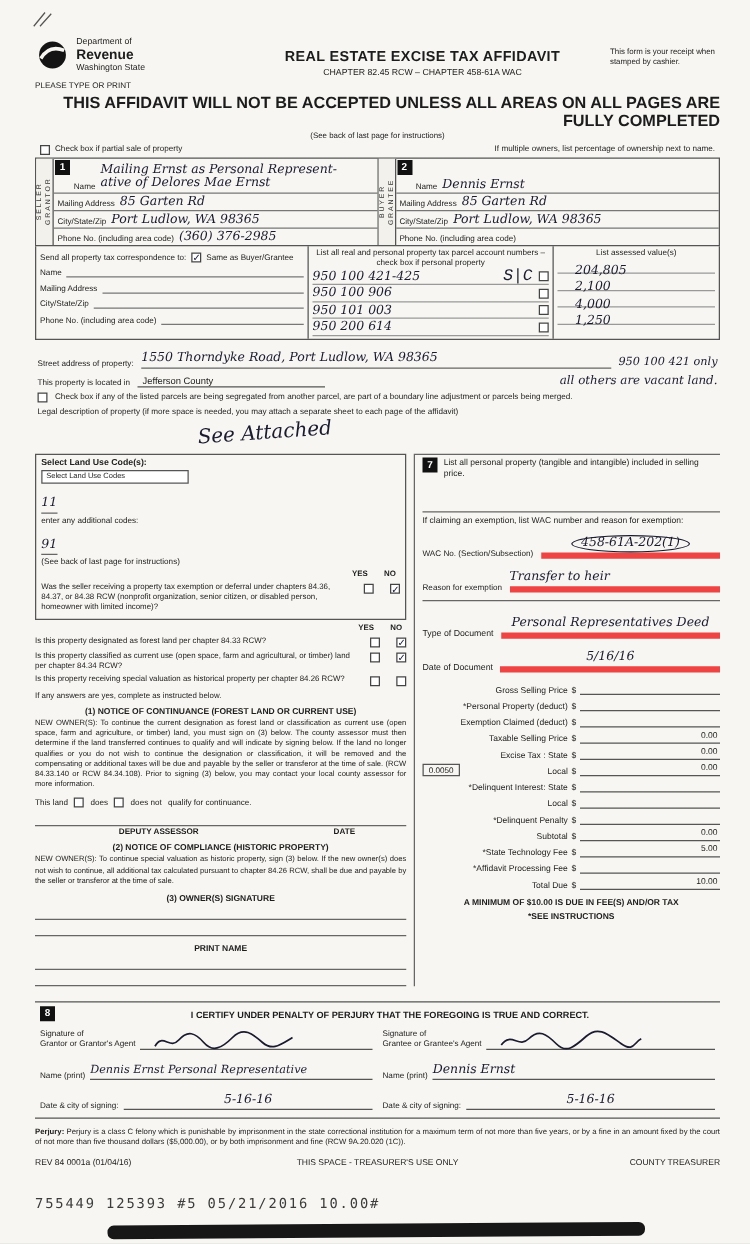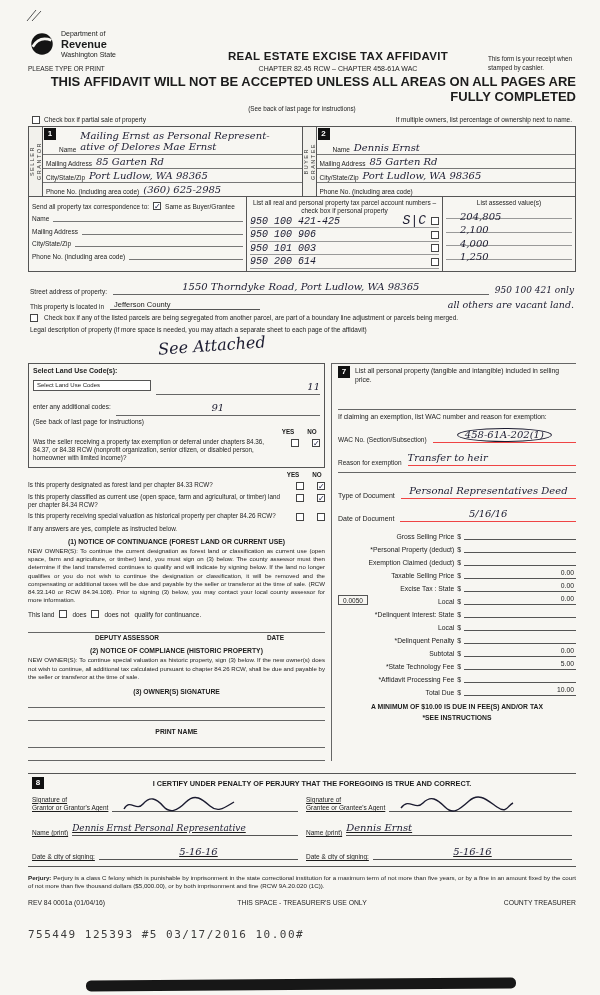--- a/index.html
+++ b/index.html
@@ -6,21 +6,21 @@
   html,body { background:#d8d7d3; }
   body { font-family:"Liberation Sans", sans-serif; color:#1c1c1c; }
   .page { width:600px; height:995px; background:#f7f6f2; position:relative; overflow:hidden; margin:0 auto; }
   .doc { position:absolute; left:28px; top:30px; width:548px; }
   .b { font-weight:bold; }
   .lbl { font-size:6.5px; color:#222; }
   .hw { font-family:"DejaVu Serif", serif; font-style:italic; color:#1b1b30; font-size:10px; white-space:nowrap; }
   .cb { display:inline-block; width:8px; height:8px; border:1px solid #444; font-size:8px; line-height:8px; text-align:center; vertical-align:middle; background:#fff; flex:none; color:#14143a; }
   .uline { border-bottom:1px solid #555; }
   
-  .hdr { display:flex; align-items:flex-end; }
+  .hdr { display:flex; align-items:flex-start; }
   .hdr-left { width:160px; }
   .logo-row { display:flex; align-items:center; gap:5px; }
   .agency { font-size:7px; line-height:1.15; }
   .agency .ag2 { font-size:11px; font-weight:bold; }
   .ptp { font-size:6.5px; margin-top:6px; }
   .hdr-center { flex:1; text-align:center; padding-top:10px; }
   .title { font-size:11.5px; font-weight:bold; letter-spacing:0.3px; }
   .chapter { font-size:7px; margin-top:3px; }
   .hdr-right { width:88px; font-size:6.3px; text-align:left; padding-top:8px; line-height:1.3; }
   .warning { text-align:right; font-size:13px; font-weight:bold; margin-top:2px; }
@@ -40,34 +40,34 @@
   .frow.first { border-top:none; min-height:27px; padding-left:16px; }
   .hw2 { line-height:1.15; white-space:normal; }
   
   .mid { display:flex; border:1px solid #555; border-top:none; }
   .mcorr { width:218px; border-right:1px solid #555; padding:2px 3px; }
   .mparc { width:196px; border-right:1px solid #555; padding:2px 3px; position:relative; }
   .masse { flex:1; padding:2px 3px; }
   .crow { display:flex; align-items:flex-end; gap:4px; min-height:12.5px; }
   .crow .fill { flex:1; border-bottom:1px solid #777; height:9px; }
   .prow { display:flex; align-items:center; gap:5px; height:13.5px; border-bottom:1px solid #999; }
-  .prow .hw { flex:1;font-family:Liberation Mono, monospace; }
+  .prow .hw { flex:1; }
   .arow { height:13.5px; border-bottom:1px solid #999; padding-left:14px; }
   .sc-note { position:absolute; right:16px; top:16px; font-size:13px;font-family:Liberation Mono, monospace; }
   
   .sline { display:flex; align-items:flex-end; gap:6px; margin-top:4px; padding:0 2px; }
-  .sline .grow { flex:1; border-bottom:1px solid #666;text-align:center; }
+  .sline .grow { flex:1; border-bottom:1px solid #666; }
   .legal-hw { font-size:16px; display:inline-block; transform:rotate(-4deg); margin:3px 0 6px 130px; }
   
   .twocol { display:flex; margin-top:2px; }
   .col-l { width:304px; border-right:1px solid #666; padding-right:6px; }
   .col-r { flex:1; padding-left:6px; border-top:1px solid #666; }
   .lu-box { border:1px solid #555; padding:3px 4px 4px 4px; }
   .dd { border:1px solid #555; background:#fff; font-size:6px; padding:1.5px 3px; width:118px; display:inline-block; }
-  .lurow { display:flex; align-items:center; gap:5px; margin-top:2px; }
+  .lurow { display:flex; align-items:flex-start; gap:5px; margin-top:2px;flex-direction:column; }
   .lurow .grow { flex:1; border-bottom:1px solid #666; }
   .yn-head { display:flex; justify-content:flex-end; gap:8px; font-size:6.3px; font-weight:bold; margin-top:3px; }
   .yn-head span { width:16px; text-align:center; }
   .qrow { display:flex; align-items:flex-start; gap:4px; margin-top:3px; }
   .qtext { flex:1; font-size:6.3px; line-height:1.3; }
   .qboxes { display:flex; gap:13px; padding-top:1px; width:40px; justify-content:flex-end; flex:none; }
   .ifyes { font-size:6.3px; margin-top:4px; }
   .ntitle { font-size:6.8px; font-weight:bold; text-align:center; margin-top:6px; }
   .nbody { font-size:6.1px; line-height:1.35; text-align:justify; margin-top:2px; }
   .landrow { display:flex; align-items:center; gap:5px; font-size:6.5px; margin-top:6px; }
@@ -76,34 +76,34 @@
   .dep-row .d2 { flex:1; text-align:center; }
   .sig-blank { border-bottom:1px solid #666; height:13px; }
   .ctitle { font-size:6.8px; font-weight:bold; text-align:center; margin-top:7px; }
   
   .s7-head { display:flex; gap:5px; align-items:flex-start; padding-top:2px; }
   .s7-head .txt { font-size:6.8px; line-height:1.35; }
   .pp-blank { height:22px; }
   .exbox { border-top:1px solid #666; padding-top:3px; margin-top:3px; }
   .exintro { font-size:6.8px; }
   .exrow { display:flex; align-items:flex-end; gap:6px; margin-top:4px; }
-  .exrow .grow { flex:1; border-bottom:1px solid #ef4444; }
+  .exrow .grow { flex:1; border-bottom:5px solid #ef4444; }
   .circled { border:1.3px solid #1b1b30; border-radius:50%; padding:0 7px 1px 7px; display:inline-block; }
   .docblock { border-top:1px solid #666; margin-top:6px; padding-top:3px;text-align:center; }
   .mrows { margin-top:5px; }
   .mrow { display:flex; align-items:flex-end; gap:3px; height:13px; font-size:6.8px; }
   .mrow .mlab { flex:1; text-align:right; }
   .mrow .mval { width:112px; border-bottom:1px solid #555; text-align:right; padding-right:2px; height:10px; }
   .ratebox { border:1px solid #555; padding:0.5px 4px; font-size:6.5px; margin-right:2px; }
   .minnote { font-size:6.8px; font-weight:bold; text-align:center; margin-top:6px; line-height:1.5; }
   
   .s8 { border-top:1px solid #555; border-bottom:1px solid #555; margin-top:12px; padding:3px 4px 6px 4px; position:relative; }
   .s8-top { display:flex; gap:8px; align-items:center; }
   .s8-cert { flex:1; text-align:center; font-size:7.3px; font-weight:bold; }
-  .s8-grid { display:flex; gap:8px; margin-top:5px;text-decoration:underline; }
+  .s8-grid { display:flex; gap:8px; margin-top:5px; }
   .s8-col { flex:1; }
   .sigrow { display:flex; align-items:flex-end; gap:4px; }
   .siglbl { font-size:6.5px; line-height:1.25; }
   .sigline { flex:1; border-bottom:1px solid #555; position:relative; height:18px; }
   .sigline svg { position:absolute; bottom:-3px; left:8px; }
   .s8row { display:flex; align-items:flex-end; gap:4px; margin-top:5px; }
   .s8row .grow { flex:1; border-bottom:1px solid #555; }
   
   .perjury { font-size:6.2px; line-height:1.35; margin-top:7px; text-align:justify; }
   .foot-row { display:flex; margin-top:8px; font-size:6.8px; }
@@ -173,21 +173,21 @@
           <div class="frow">
             <span class="lbl">Mailing Address</span>
             <span class="hw">85 Garten Rd</span>
           </div>
           <div class="frow">
             <span class="lbl">City/State/Zip</span>
             <span class="hw">Port Ludlow, WA  98365</span>
           </div>
           <div class="frow">
             <span class="lbl">Phone No. (including area code)</span>
-            <span class="hw">(360) 625-2985</span>
+            <span class="hw">(360) 376-2985</span>
           </div>
         </div>
       </div>
       <div class="party">
         <div class="band">
           <span class="vt">BUYER</span>
           <span class="vt">GRANTEE</span>
         </div>
         <div class="pbody">
           <div class="badge pbadge">2</div>
@@ -527,17 +527,17 @@
     <div class="perjury">
       <span class="b">Perjury:</span><span> Perjury is a class C felony which is punishable by imprisonment in the state correctional institution for a maximum term of not more than five years, or by a fine in an amount fixed by the court of not more than five thousand dollars ($5,000.00), or by both imprisonment and fine (RCW 9A.20.020 (1C)).</span>
     </div>
 
     <div class="foot-row">
       <span>REV 84 0001a (01/04/16)</span>
       <span class="foot-c">THIS SPACE - TREASURER'S USE ONLY</span>
       <span class="foot-r">COUNTY TREASURER</span>
     </div>
 
-    <div class="stamp">755449 125393 #5 03/17/2016 10.00#</div>
+    <div class="stamp">755449 125393 #5 05/21/2016 10.00#</div>
   </div>
 
   <div class="scanbar"></div>
 </div>
 
 </body></html>

